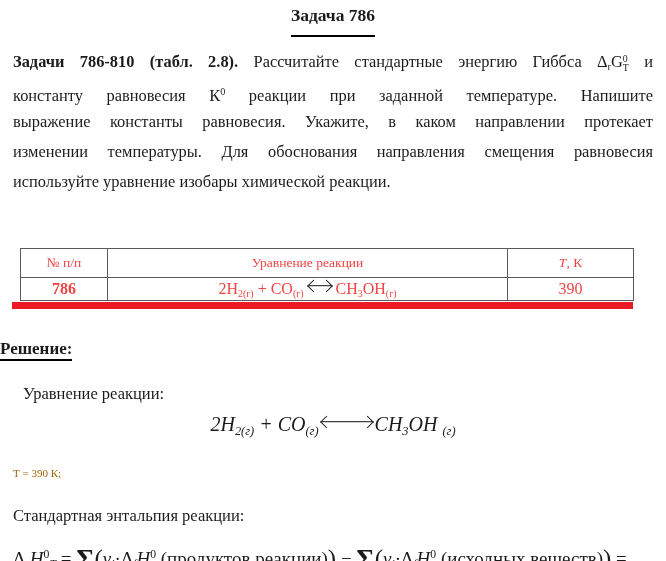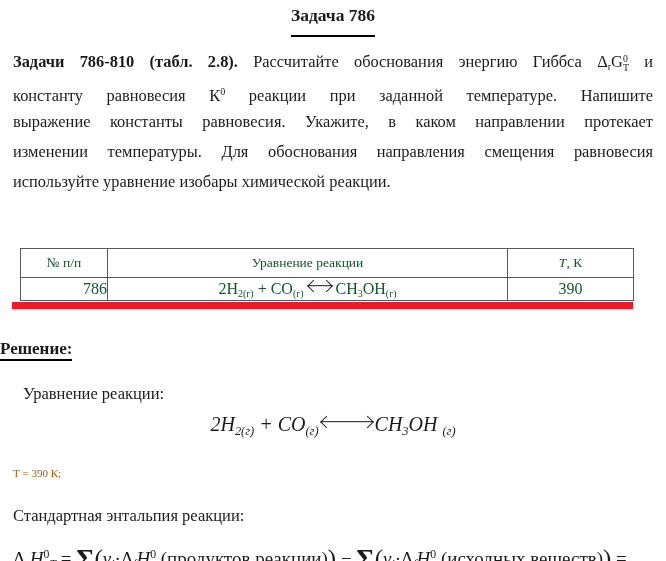--- a/index.html
+++ b/index.html
@@ -15,26 +15,26 @@
   .intro{position:absolute;top:47px;left:13px;width:640px;font-size:16.4px;}
   .jline{height:30px;line-height:30px;text-align:justify;text-align-last:justify;overflow:visible;}
   .jline.last{text-align-last:left;}
   .sp{font-size:0.62em;vertical-align:0.55em;}
   .sb{font-size:0.62em;vertical-align:-0.3em;}
   .stack{display:inline-block;vertical-align:-0.45em;font-size:0.6em;line-height:0.95em;text-align:left;}
   .stack span{display:block;}
 
   
   .task-table{position:absolute;left:20px;top:248px;width:610px;border-collapse:collapse;
-              color:#14532d;table-layout:fixed;padding-left:24px;}
+              color:#ef4444;table-layout:fixed;padding-left:24px;}
   .task-table td{border:1.5px solid #565a5e;text-align:center;vertical-align:middle;padding:0;}
   .task-table .hdr td{height:28px;font-size:13.5px;}
   .task-table .row td{height:22px;font-size:16px;}
   .c1{width:86px;} .c2{width:399px;} .c3{width:125px;}
-  .row .num{font-weight:normal;font-size:15px;text-align:right;}
+  .row .num{font-weight:bold;font-size:15px;}
   .row .tmp{font-size:14px;}
   .it{font-style:italic;}
 
   
   .red-line{position:absolute;left:12px;top:302px;width:621px;height:7px;background:#ec1b23;}
 
   
   .sol-head{position:absolute;top:339px;left:0;width:666px;text-align:left;
             font-size:17px;font-weight:bold;}
   .sol-head .u{border-bottom:2px solid #000;padding-bottom:1px;}
@@ -61,21 +61,21 @@
 </head>
 <body>
 
 <div class="page">
 
   <div class="doc-title">
     <span class="u">Задача 786</span>
   </div>
 
   <div class="intro">
-    <div class="jline"><b>Задачи 786-810 (табл. 2.8).</b><span> Рассчитайте обоснования энергию Гиббса </span><span class="nowrap"><span>Δ</span><span class="sb">r</span><span>G</span><span class="stack"><span>0</span><span>Т</span></span></span><span> и</span></div>
+    <div class="jline"><b>Задачи 786-810 (табл. 2.8).</b><span> Рассчитайте стандартные энергию Гиббса </span><span class="nowrap"><span>Δ</span><span class="sb">r</span><span>G</span><span class="stack"><span>0</span><span>Т</span></span></span><span> и</span></div>
     <div class="jline"><span>константу равновесия К</span><span class="sp">0</span><span> реакции при заданной температуре. Напишите</span></div>
     <div class="jline">выражение константы равновесия. Укажите, в каком направлении протекает</div>
     <div class="jline">изменении температуры. Для обоснования направления смещения равновесия</div>
     <div class="jline last">используйте уравнение изобары химической реакции.</div>
   </div>
 
   <table class="task-table">
     <tbody>
         <tr class="hdr">
       <td class="c1">№ п/п</td>

